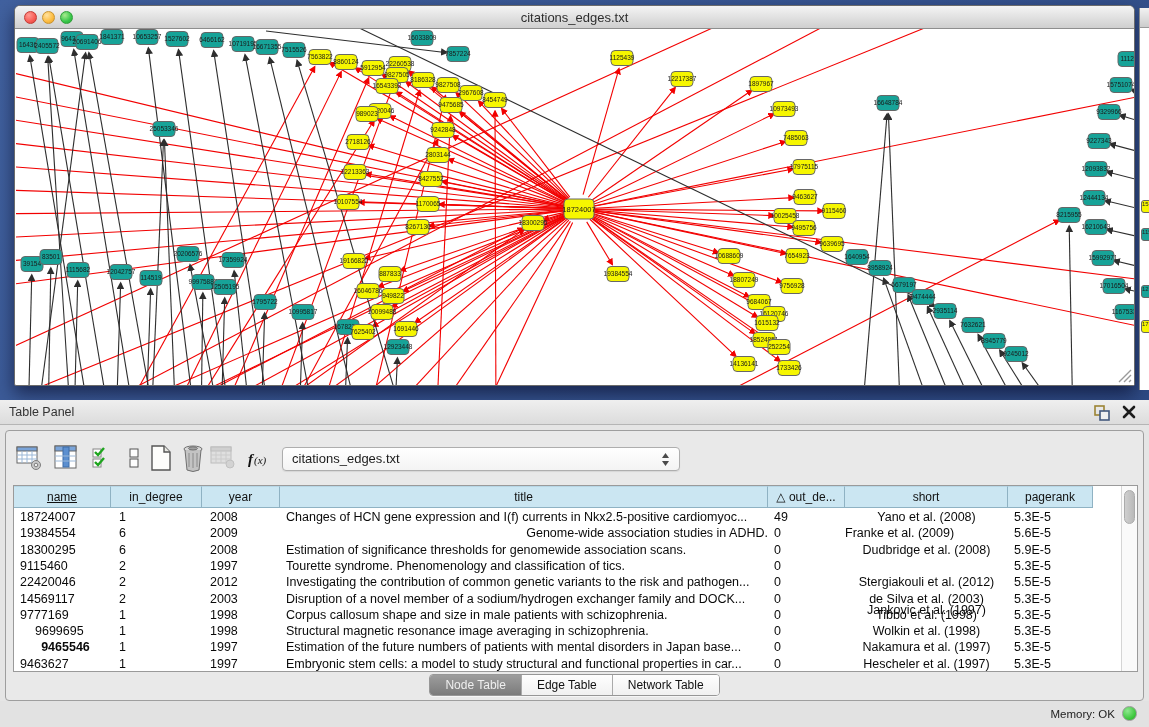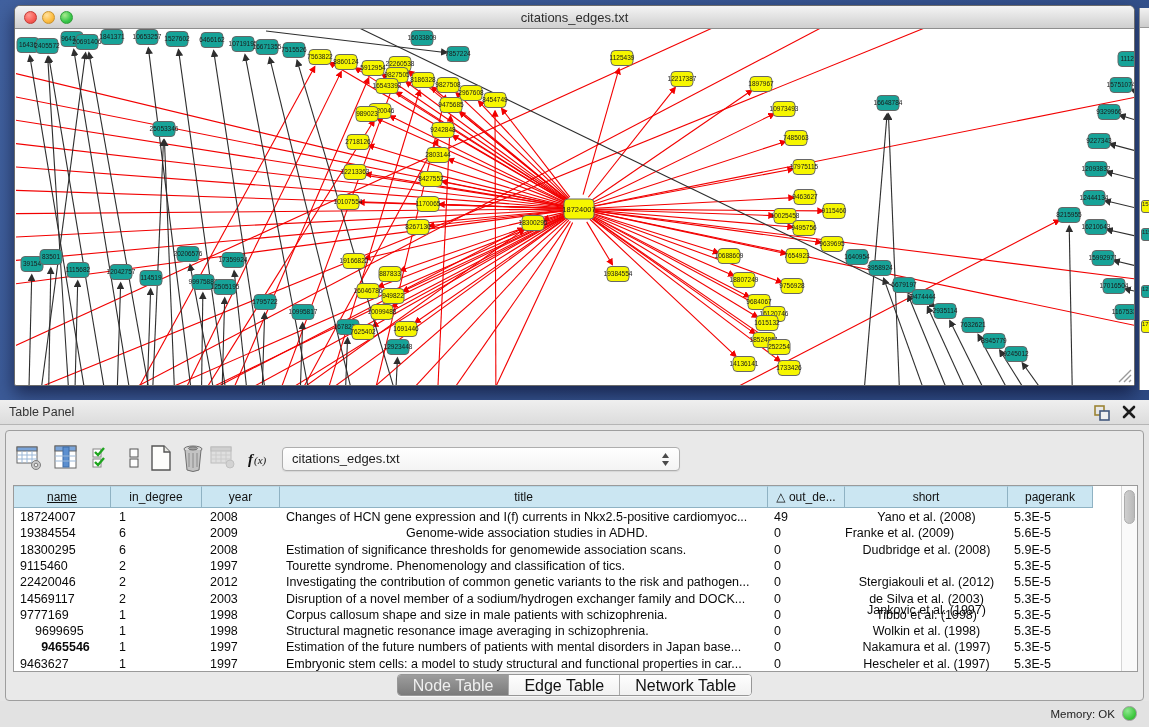--- a/index.html
+++ b/index.html
@@ -67,21 +67,21 @@
     line-height:16px; white-space:nowrap; overflow:hidden; }
   #vscroll { position:absolute; right:0; top:0; width:16px; height:185px;
     background:#fafafa; border-left:1px solid #d5d5d5; }
   #vthumb { position:absolute; left:2px; top:4px; width:11px; height:34px;
     background:linear-gradient(90deg,#cfcfcf,#b9b9b9); border:1px solid #ababab; border-radius:6px; }
 
   
   #tabs { position:absolute; left:0; right:0; top:243px; text-align:center; }
   #tabs-inner { display:inline-flex; border:1px solid #979797; border-radius:4px;
     overflow:hidden; height:22px; background:#fdfdfd; box-shadow:0 1px 0 rgba(255,255,255,.6);}
-  .tab { font-size:16px; line-height:21px; padding:0 15px; color:#111;
+  .tab { font-size:12px; line-height:21px; padding:0 15px; color:#111;
     border-right:1px solid #aaa; background:linear-gradient(#fefefe,#f1f1f1); }
   .tab:last-child { border-right:none; }
   .tab.active { background:linear-gradient(#9d9d9d,#7b7b7b); color:#efefef; }
 
   
   #status-bar { position:absolute; left:0; bottom:0; width:100%; height:26px; background:#e2e2e2; }
   #memory-label { position:absolute; right:34px; top:7px; font-size:11.5px; color:#222; }
   #memory-dot { position:absolute; right:12px; top:5px; width:15px; height:15px; border-radius:50%;
     background:radial-gradient(circle at 35% 30%,#8fe88f,#3cc73c 65%,#2da42d); border:1px solid #9a9a9a; }
 </style>
@@ -748,21 +748,21 @@
             <div class="td" style="left: 188px; width: 78px; text-align: left; padding-left: 8px;">2008</div>
             <div class="td" style="left: 266px; width: 488px; text-align: left; padding-left: 6px;">Changes of HCN gene expression and I(f) currents in Nkx2.5-positive cardiomyoc...</div>
             <div class="td" style="left: 754px; width: 77px; text-align: left; padding-left: 6px;">49</div>
             <div class="td" style="left: 831px; width: 163px; text-align: center; padding-left: 0px;">Yano et al. (2008)</div>
             <div class="td" style="left: 994px; width: 85px; text-align: left; padding-left: 6px;">5.3E-5</div>
           </div>
           <div class="tr" style="top: 16.3px;">
             <div class="td" style="left: 0px; width: 97px; text-align: left; padding-left: 6px;">19384554</div>
             <div class="td" style="left: 97px; width: 91px; text-align: left; padding-left: 8px;">6</div>
             <div class="td" style="left: 188px; width: 78px; text-align: left; padding-left: 8px;">2009</div>
-            <div class="td" style="left: 266px; width: 488px; text-align: center; padding-left: 6px;">Genome-wide association studies in ADHD.</div>
+            <div class="td" style="left: 266px; width: 488px; text-align: right; padding-left: 6px;">Genome-wide association studies in ADHD.</div>
             <div class="td" style="left: 754px; width: 77px; text-align: left; padding-left: 6px;">0</div>
             <div class="td" style="left: 831px; width: 163px; text-align: left; padding-left: 0px;">Franke et al. (2009)</div>
             <div class="td" style="left: 994px; width: 85px; text-align: left; padding-left: 6px;">5.6E-5</div>
           </div>
           <div class="tr" style="top: 32.6px;">
             <div class="td" style="left: 0px; width: 97px; text-align: left; padding-left: 6px;">18300295</div>
             <div class="td" style="left: 97px; width: 91px; text-align: left; padding-left: 8px;">6</div>
             <div class="td" style="left: 188px; width: 78px; text-align: left; padding-left: 8px;">2008</div>
             <div class="td" style="left: 266px; width: 488px; text-align: left; padding-left: 6px;">Estimation of significance thresholds for genomewide association scans.</div>
             <div class="td" style="left: 754px; width: 77px; text-align: left; padding-left: 6px;">0</div>

